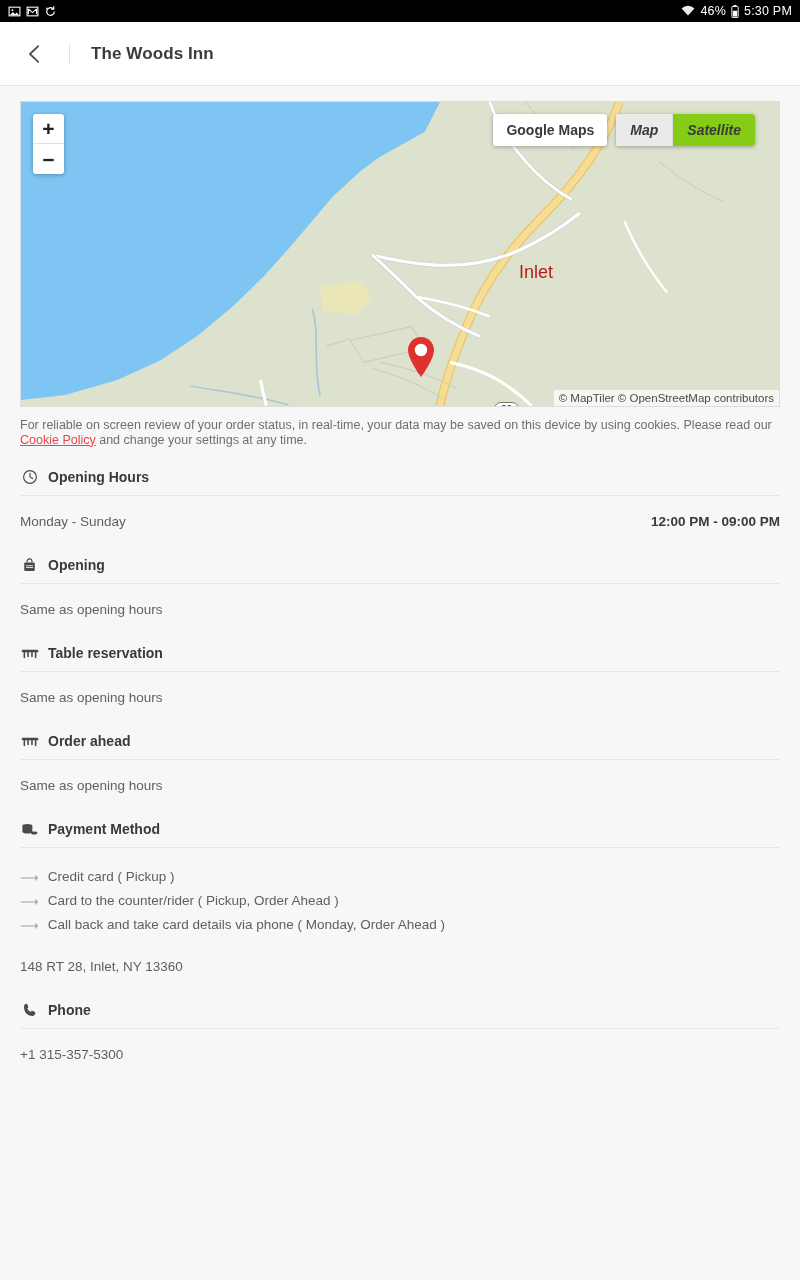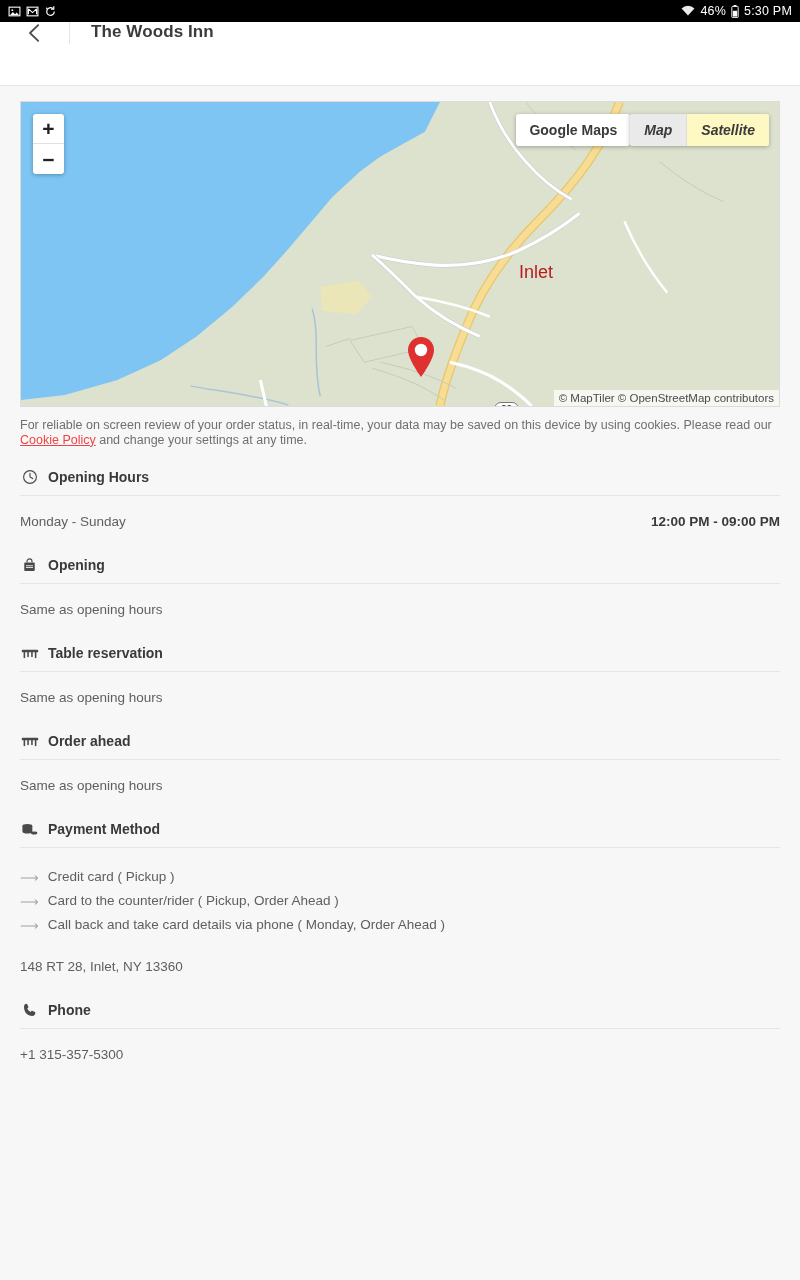--- a/index.html
+++ b/index.html
@@ -20,21 +20,21 @@
   }
   .sb-left { display: flex; align-items: center; gap: 5px; }
   .sb-right { margin-left: auto; display: flex; align-items: center; gap: 5px; }
   .sb-icon { display: inline-flex; align-items: center; }
   .sb-text { font-size: 12.5px; letter-spacing: .2px; }
 
   
   .appbar {
     height: 64px; width: 100%;
     background: #fff;
-    display: flex; align-items: flex-start;
+    display: flex; align-items: center;
     border-bottom: 1px solid #e4e4e4;
   }
   .back-btn {
     width: 70px;
     display: flex; align-items: center; justify-content: center;
     border-right: 1px solid #e4e4e4;
     cursor: pointer;
   }
   .title-wrap { display: flex; align-items: center; padding-left: 21px; }
   .app-title { font-size: 17px; font-weight: bold; color: #3b3b3b; letter-spacing: .1px; }
@@ -61,36 +61,36 @@
     overflow: hidden;
   }
   .zoom-btn {
     height: 30px; display: flex; align-items: center; justify-content: center;
     font-size: 21px; font-weight: bold; color: #222; cursor: pointer;
     line-height: 1;
   }
   .zoom-btn.plus { border-bottom: 1px solid #e0e0e0; }
 
   .map-btns {
-    position: absolute; right: 10px; top: 12px;
-    display: flex; align-items: center;  text-align: right;
+    position: absolute; right: 24px; top: 12px;
+    display: flex; align-items: center; gap: 9px; text-align: right;
   }
   .gmaps-btn {
     background: #fff; border-radius: 3px;
     box-shadow: 0 1px 4px rgba(0,0,0,.3);
     padding: 8px 13px; font-size: 14px; font-weight: bold; color: #3a3a3a;
     cursor: pointer; white-space: nowrap;
   }
   .seg {
     display: flex; border-radius: 3px; overflow: hidden;
     box-shadow: 0 1px 4px rgba(0,0,0,.3); background: #fff; font-style: italic;
   }
   .seg-item {
     padding: 8px 14px; font-size: 14px; font-weight: bold; color: #3a3a3a;
-    cursor: pointer; background: #fef9c3; white-space: nowrap;
+    cursor: pointer; background: #84cc16; white-space: nowrap;
   }
   .seg-item.active { background: #eaeaea; }
   .seg-item + .seg-item { border-left: 1px solid #dcdcdc; }
 
   .attrib {
     position: absolute; right: 0; bottom: 0;
     background: rgba(255,255,255,.72);
     font-size: 11.5px; color: #4a4a4a;
     padding: 2px 5px;
     white-space: nowrap;

